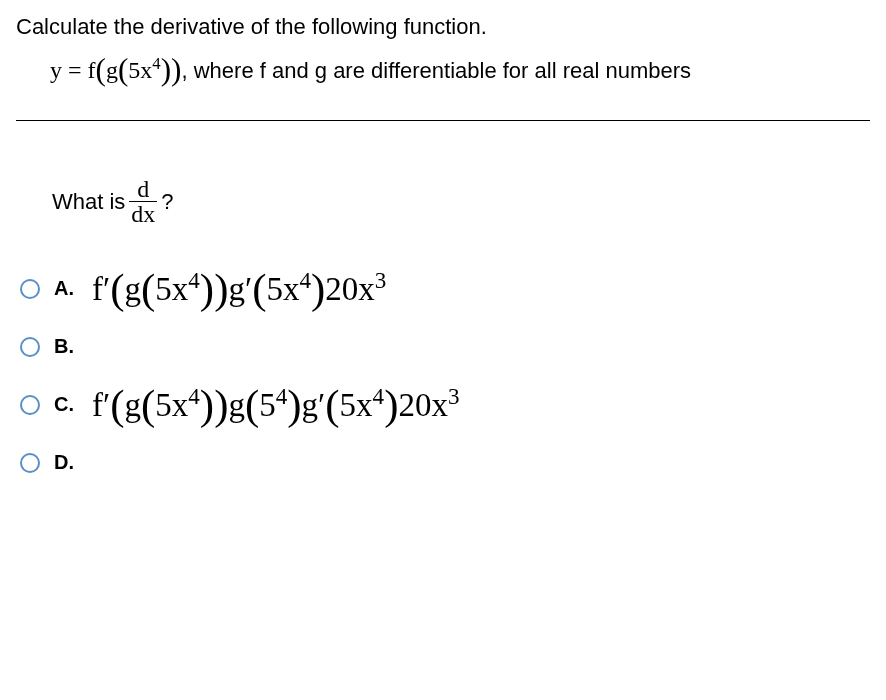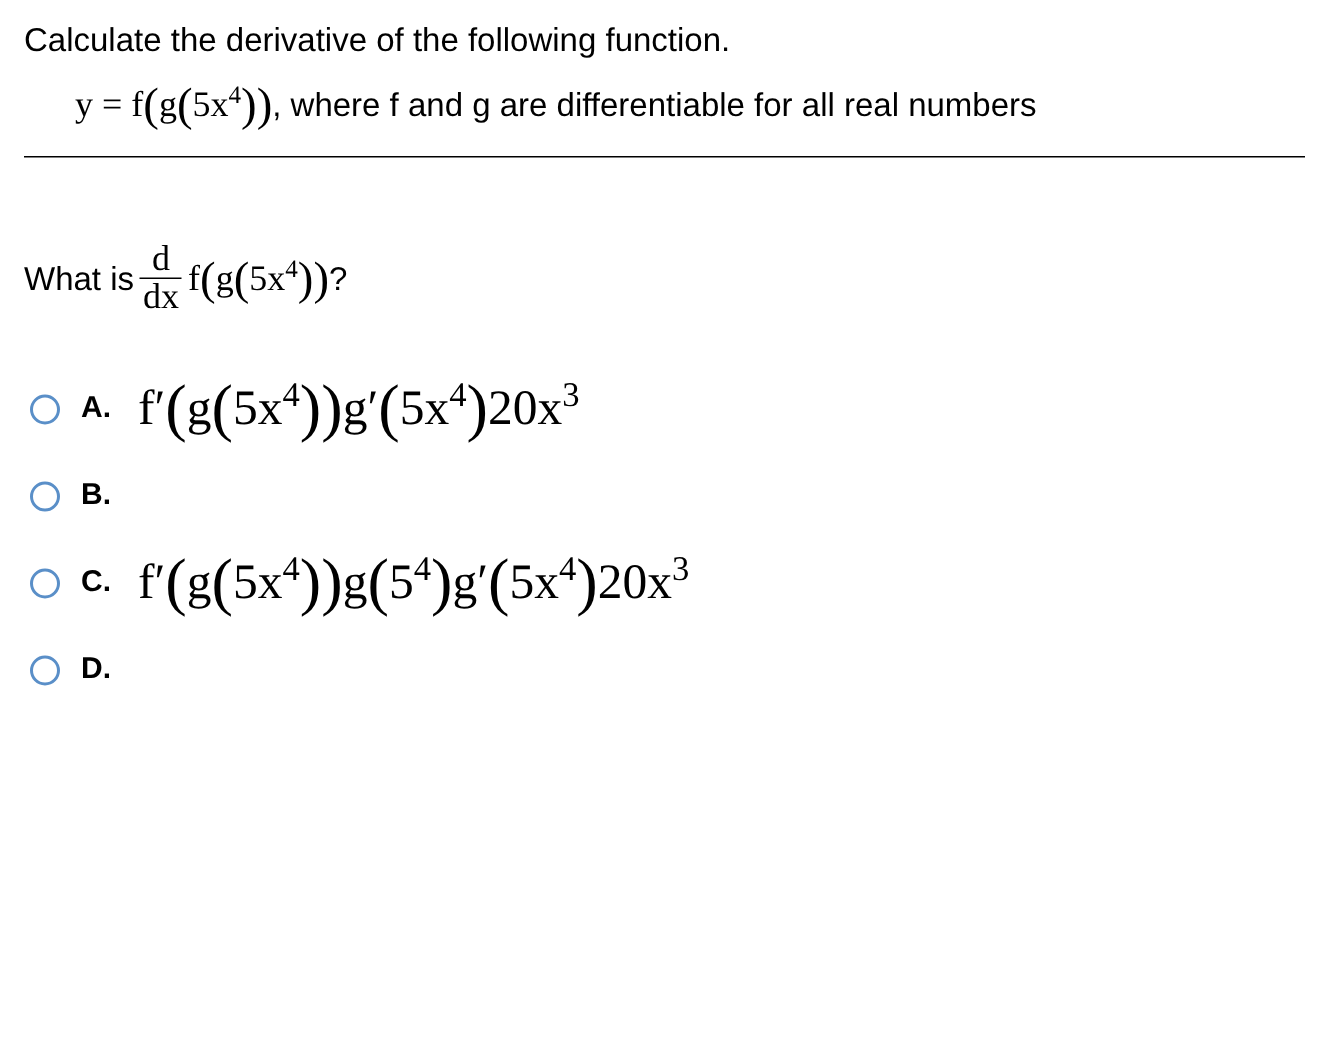--- a/index.html
+++ b/index.html
@@ -14,37 +14,38 @@
       background: #fff;
       width: 886px;
       height: 700px;
       padding: 14px 16px;
     }
     .prompt-text {
       margin-bottom: 12px;
     }
     .equation-line {
       margin-left: 34px;
-      margin-bottom: 16px;
+      margin-bottom: 32px;
       font-family: 'Times New Roman', Times, serif;
       font-size: 24px;
     }
     .equation-line .desc {
       font-family: Arial, Helvetica, sans-serif;
       font-size: 22px;
     }
     .divider {
       border: none;
       border-top: 1.5px solid #000;
       margin-bottom: 56px;
     }
     .question-line {
       margin-bottom: 38px;
       display: flex;
       align-items: center;
+      margin-left: 36px;
     }
     .question-line .qtext {
       font-family: Arial, Helvetica, sans-serif;
       font-size: 22px;
     }
     .question-line .math-frac {
       display: inline-flex;
       flex-direction: column;
       align-items: center;
       vertical-align: middle;
@@ -116,23 +117,20 @@
 </div>
 
 <hr class="divider">
 
 <div class="question-line">
   <span class="qtext">What is </span>
   <span class="math-frac">
     <span class="frac-top">d</span>
     <span class="frac-bot">dx</span>
   </span>
-  <span class="math-rest">
-    <span>f</span><span class="bigparen">(</span><span>g</span><span class="bigparen">(</span><span>5x</span><sup>4</sup><span class="bigparen">)</span><span class="bigparen">)</span>
-  </span>
   <span class="qtext">?</span>
 </div>
 
 <div class="options-container">
 
   <div class="option-row">
     <div class="radio"></div>
     <span class="opt-label">A.</span>
     <span class="opt-math">
       <span>f′</span><span class="bigparen">(</span><span>g</span><span class="bigparen">(</span><span>5x</span><sup>4</sup><span class="bigparen">)</span><span class="bigparen">)</span><span>g′</span><span class="bigparen">(</span><span>5x</span><sup>4</sup><span class="bigparen">)</span><span>20x</span><sup>3</sup>

